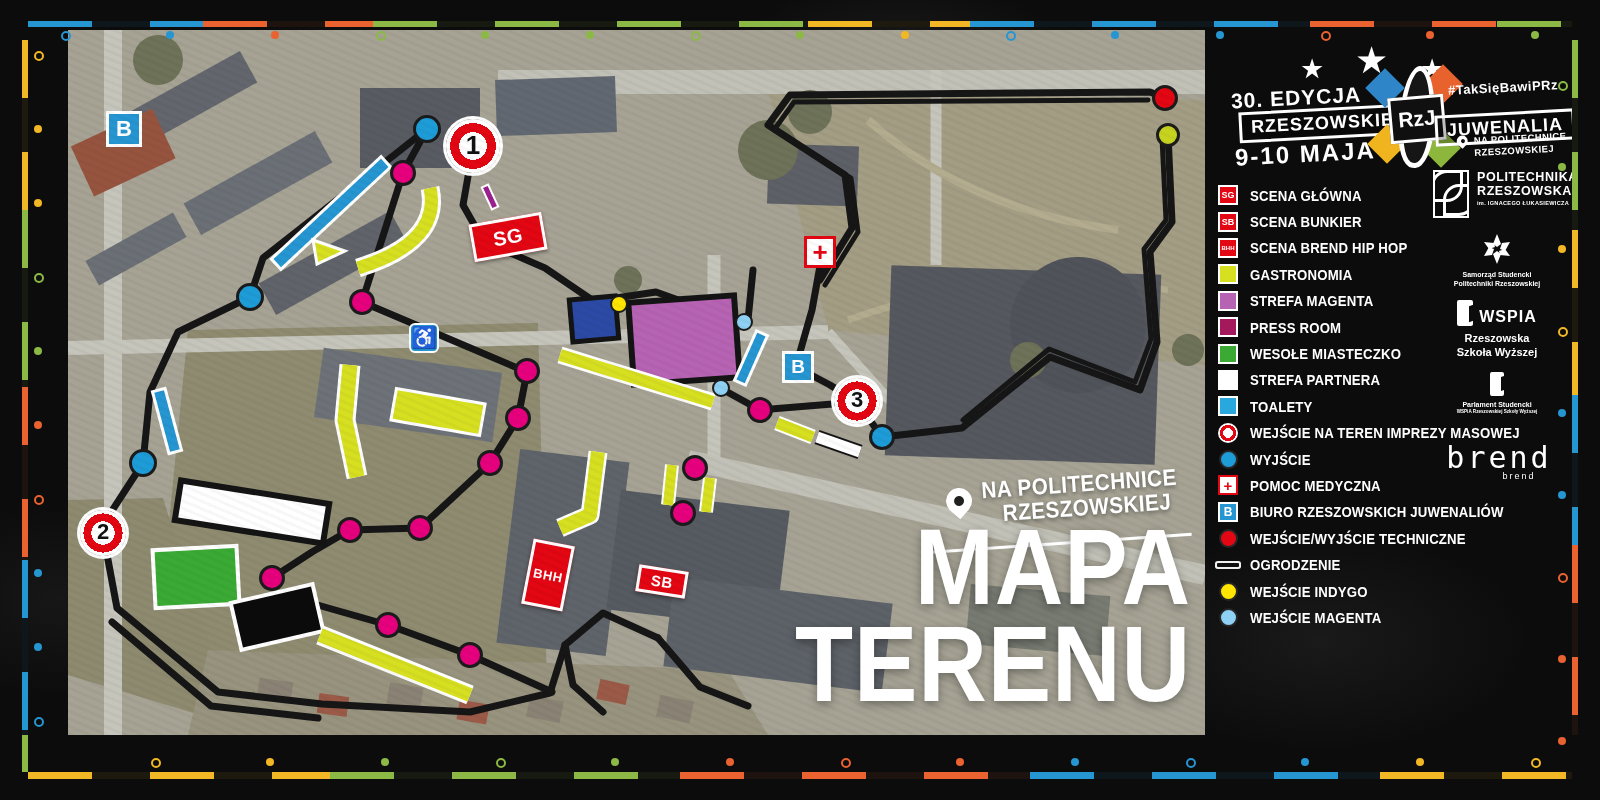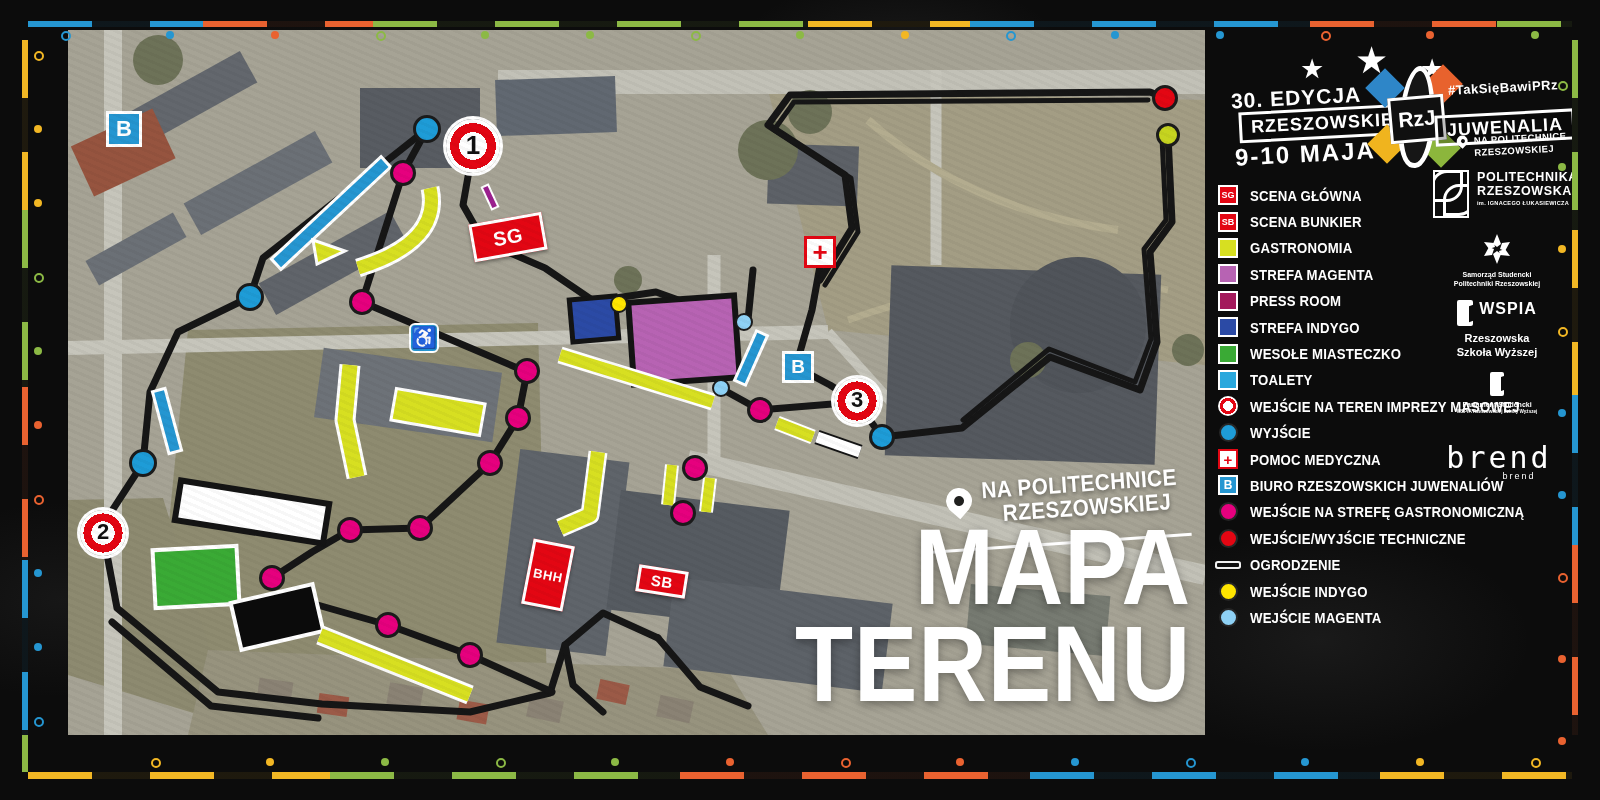--- a/index.html
+++ b/index.html
@@ -96,21 +96,21 @@
   .partner{position:absolute;color:#fff;}
   #p-prz{left:228px;top:170px;display:flex;}
   #p-prz .glyph{width:36px;height:48px;border:2.5px solid #fff;box-sizing:border-box;margin-right:8px;position:relative;overflow:hidden;}
   #p-prz .glyph i{position:absolute;width:26px;height:26px;border:3px solid #fff;border-radius:50% 0 50% 0;}
   #p-prz .glyph i.a{left:-4px;top:-2px;}  #p-prz .glyph i.b{left:8px;top:12px;}
   #p-prz .t1{font-size:12.5px;font-weight:900;letter-spacing:.6px;line-height:1.15;}
   #p-prz .t2{font-size:5.6px;font-weight:700;letter-spacing:.3px;margin-top:1px;}
   #p-sam{left:232px;top:232px;width:120px;text-align:center;}
   #p-sam .t{font-size:7px;font-weight:800;line-height:1.3;margin-top:4px;}
   #p-wspia{left:232px;top:300px;width:120px;text-align:center;}
-  #p-wspia .head{display:flex;align-items:flex-start;justify-content:center;}
+  #p-wspia .head{display:flex;align-items:flex-end;justify-content:center;}
   #p-wspia .door{width:16px;height:26px;background:#fff;border-radius:2px;margin-right:6px;position:relative;}
   #p-wspia .door::after{content:"";position:absolute;right:-3px;top:5px;width:7px;height:16px;background:#0c0c0c;transform:skewY(-18deg);}
   #p-wspia .name{font-size:16px;font-weight:800;letter-spacing:1px;}
   #p-wspia .t{font-size:11px;font-weight:800;line-height:1.25;margin-top:6px;}
   #p-parl{left:232px;top:372px;width:120px;text-align:center;}
   #p-parl .door{width:14px;height:24px;background:#fff;border-radius:2px;margin:0 auto;position:relative;}
   #p-parl .door::after{content:"";position:absolute;right:-3px;top:4px;width:6px;height:14px;background:#0c0c0c;transform:skewY(-18deg);}
   #p-parl .t1{font-size:7px;font-weight:800;margin-top:5px;}
   #p-parl .t2{font-size:4.6px;font-weight:700;margin-top:1px;}
   #p-brend{left:234px;top:440px;width:120px;text-align:center;}
@@ -322,50 +322,56 @@
         <div class="lg-label">SCENA GŁÓWNA</div>
       </div>
       <div class="lg-row">
         <div class="lg-ic">
           <div class="ic-stage" style="font-size: 9px;">SB</div>
         </div>
         <div class="lg-label">SCENA BUNKIER</div>
       </div>
       <div class="lg-row">
         <div class="lg-ic">
+          <div class="ic-stage" style="font-size: 6px;">BHH</div>
+        </div>
+        <div class="lg-label">SCENA BREND HIP HOP</div>
+      </div>
+      <div class="lg-row">
+        <div class="lg-ic">
           <div class="ic-square" style="background: rgb(215, 223, 33);"></div>
         </div>
         <div class="lg-label">GASTRONOMIA</div>
       </div>
       <div class="lg-row">
         <div class="lg-ic">
           <div class="ic-square" style="background: rgb(183, 99, 179);"></div>
         </div>
         <div class="lg-label">STREFA MAGENTA</div>
       </div>
       <div class="lg-row">
         <div class="lg-ic">
           <div class="ic-square" style="background: rgb(163, 25, 91);"></div>
         </div>
         <div class="lg-label">PRESS ROOM</div>
       </div>
       <div class="lg-row">
         <div class="lg-ic">
-          <div class="ic-square" style="background: rgb(43, 74, 165);"></div>
-        </div>
-        <div class="lg-label">STREFA INDYGO</div>
-      </div>
-      <div class="lg-row">
-        <div class="lg-ic">
           <div class="ic-square" style="background: rgb(58, 170, 53);"></div>
         </div>
         <div class="lg-label">WESOŁE MIASTECZKO</div>
       </div>
       <div class="lg-row">
         <div class="lg-ic">
+          <div class="ic-square" style="background: rgb(255, 255, 255);"></div>
+        </div>
+        <div class="lg-label">STREFA PARTNERA</div>
+      </div>
+      <div class="lg-row">
+        <div class="lg-ic">
           <div class="ic-square" style="background: rgb(41, 168, 221);"></div>
         </div>
         <div class="lg-label">TOALETY</div>
       </div>
       <div class="lg-row">
         <div class="lg-ic">
           <div class="ic-target"></div>
         </div>
         <div class="lg-label">WEJŚCIE NA TEREN IMPREZY MASOWEJ</div>
       </div>
@@ -379,26 +385,20 @@
         <div class="lg-ic">
           <div class="ic-cross">+</div>
         </div>
         <div class="lg-label">POMOC MEDYCZNA</div>
       </div>
       <div class="lg-row">
         <div class="lg-ic">
           <div class="ic-bbox">B</div>
         </div>
         <div class="lg-label">BIURO RZESZOWSKICH JUWENALIÓW</div>
-      </div>
-      <div class="lg-row">
-        <div class="lg-ic">
-          <div class="ic-circle" style="background: rgb(230, 0, 126);"></div>
-        </div>
-        <div class="lg-label">WEJŚCIE NA STREFĘ GASTRONOMICZNĄ</div>
       </div>
       <div class="lg-row">
         <div class="lg-ic">
           <div class="ic-circle" style="background: rgb(227, 6, 19);"></div>
         </div>
         <div class="lg-label">WEJŚCIE/WYJŚCIE TECHNICZNE</div>
       </div>
       <div class="lg-row">
         <div class="lg-ic">
           <div class="ic-line"></div>

